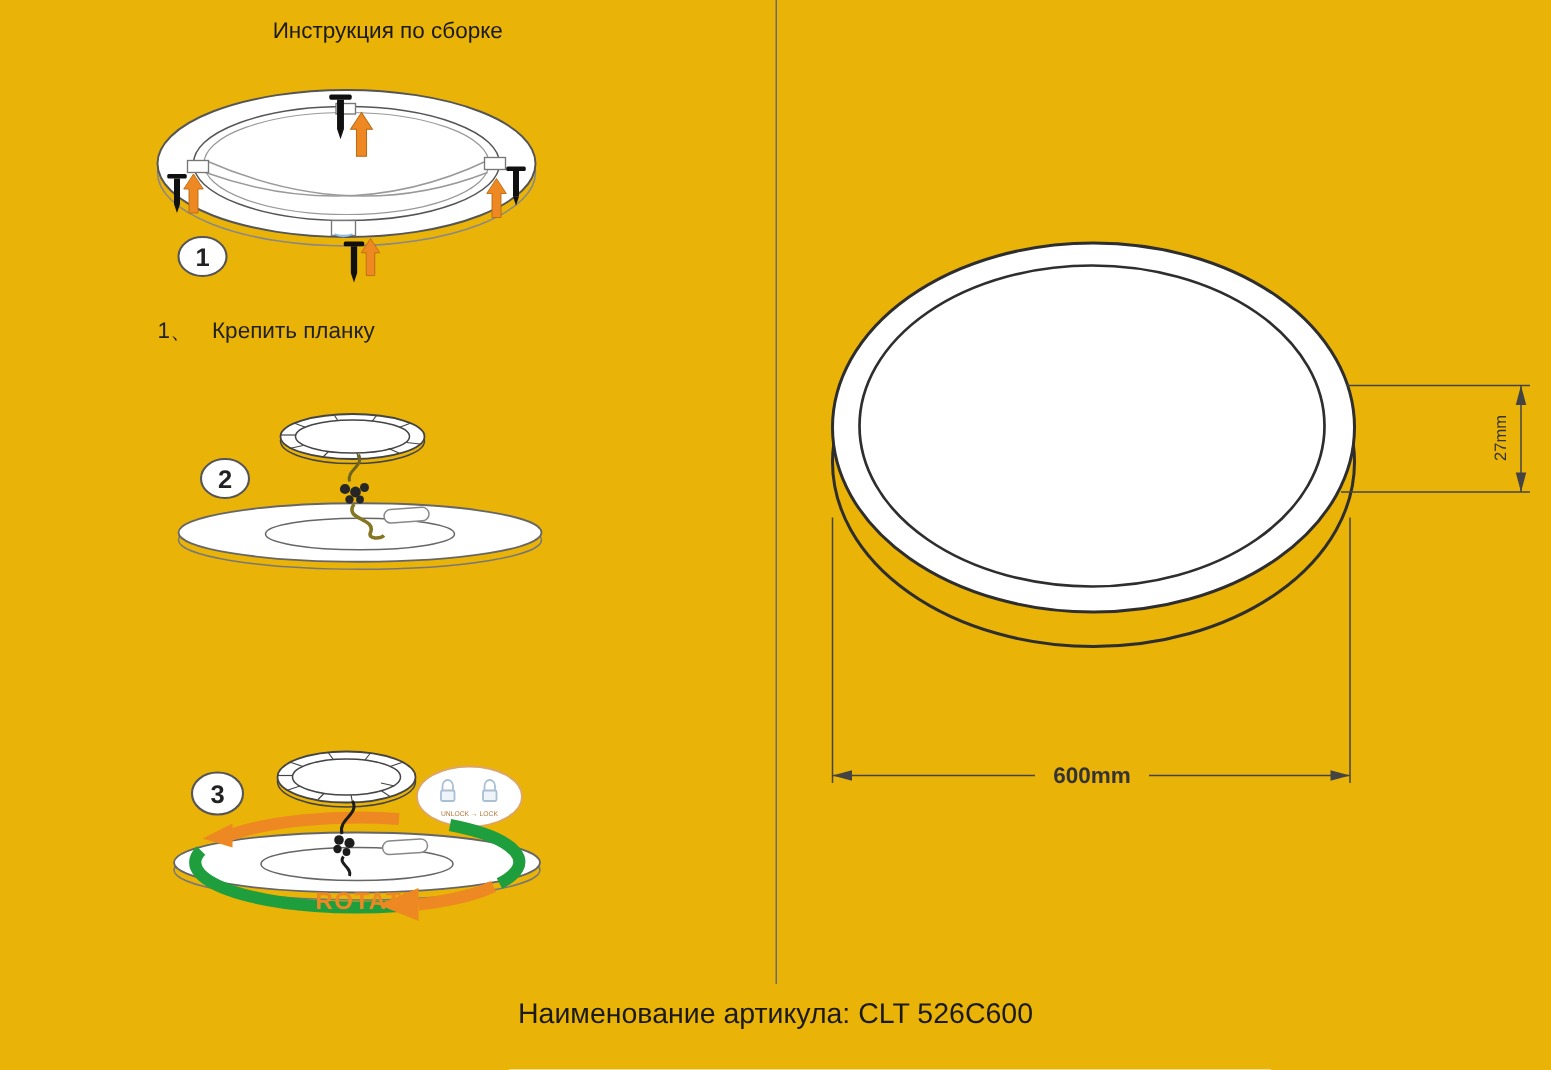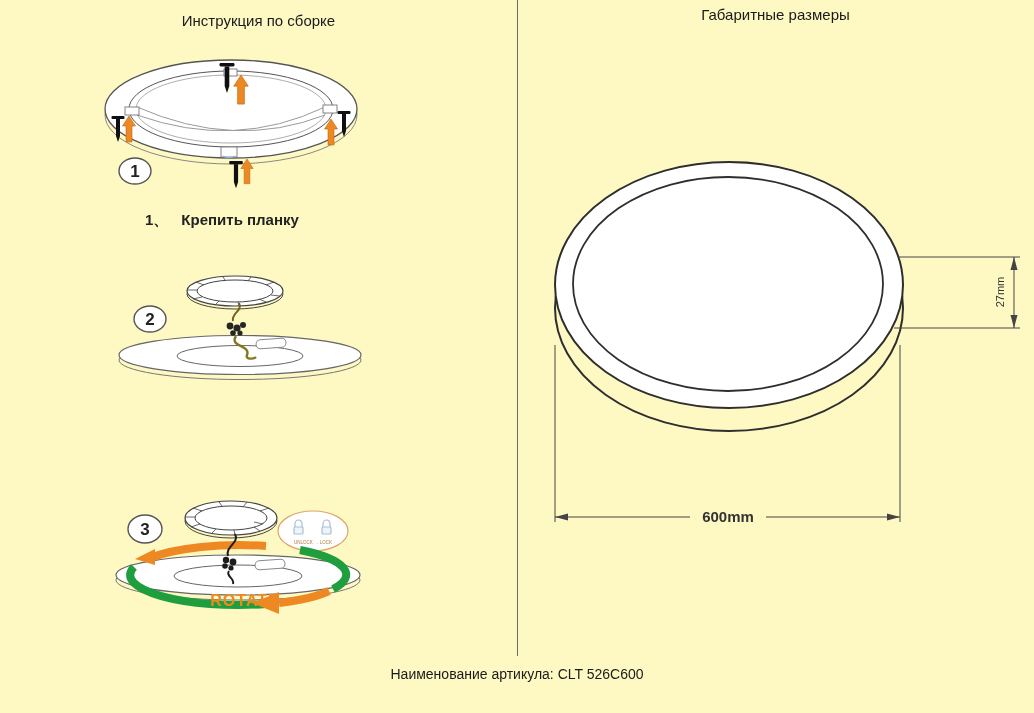--- a/index.html
+++ b/index.html
@@ -1,35 +1,34 @@
 <!DOCTYPE html>
 <html><head>
 <meta charset="utf-8">
 <style>
   html,body{margin:0;padding:0;background:#fff;}
   #page{
-    position:relative;width:1034px;height:713px;background:#fef9c3;overflow:hidden;
+    position:relative;width:1034px;height:713px;background:#eab308;overflow:hidden;
     font-family:"Liberation Sans","DejaVu Sans",sans-serif;color:#1a1a1a;
   }
   .abs{position:absolute;}
   .title{font-size:15px;text-align:center;color:#1a1a1a;}
   .divider{position:absolute;left:517px;top:0;width:1px;height:656px;background:#6b6b6b;}
-  .step-label{position:absolute;font-size:15px;font-weight:700;color:#222;white-space:nowrap;margin-left:40px;}
+  .step-label{position:absolute;font-size:15px;font-weight:400;color:#222;white-space:nowrap;}
   .step-label .num{display:inline-block;margin-right:13px;}
-  .footer{position:absolute;left:0;top:666px;width:1034px;text-align:center;font-size:14px;color:#1a1a1a;}
+  .footer{position:absolute;left:0;top:666px;width:1034px;text-align:center;font-size:19px;color:#1a1a1a;}
   svg{position:absolute;overflow:visible;}
   svg text{font-family:"Liberation Sans","DejaVu Sans",sans-serif;}
 </style>
 </head>
 <body>
 
 <div id="page">
 
   <div class="abs title" style="left:0;top:12px;width:517px;">Инструкция по сборке</div>
-  <div class="abs title" style="left:517px;top:6px;width:517px;">Габаритные размеры</div>
 
   <div class="divider"></div>
 
   <svg style="left:95px;top:55px;" width="280" height="160" viewBox="0 0 280 160">
     <defs>
       <g id="screw">
         <rect x="-6.5" y="0" width="13" height="3" rx="1" fill="#101010"></rect>
         <rect x="-2" y="3" width="4" height="17" fill="#101010"></rect>
         <polygon points="-2,20 2,20 0,26" fill="#101010"></polygon>
       </g>

